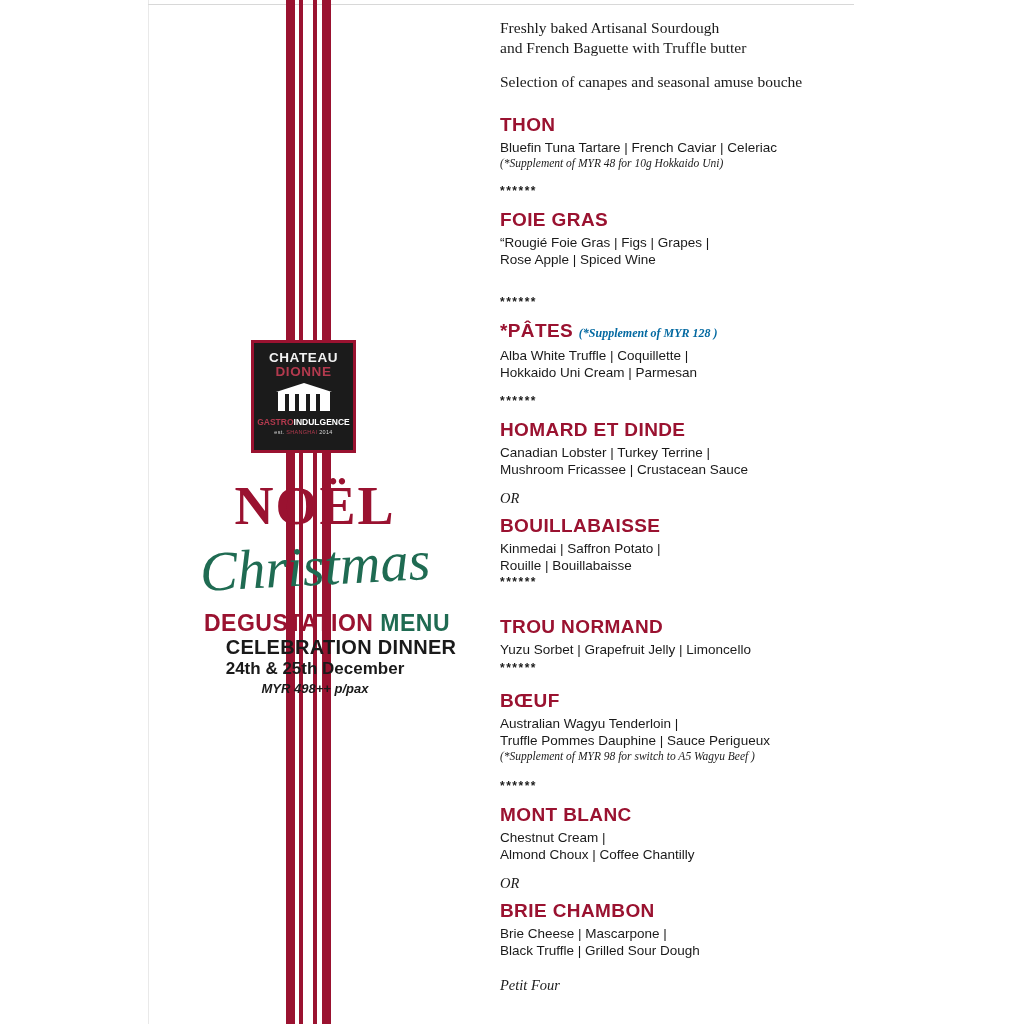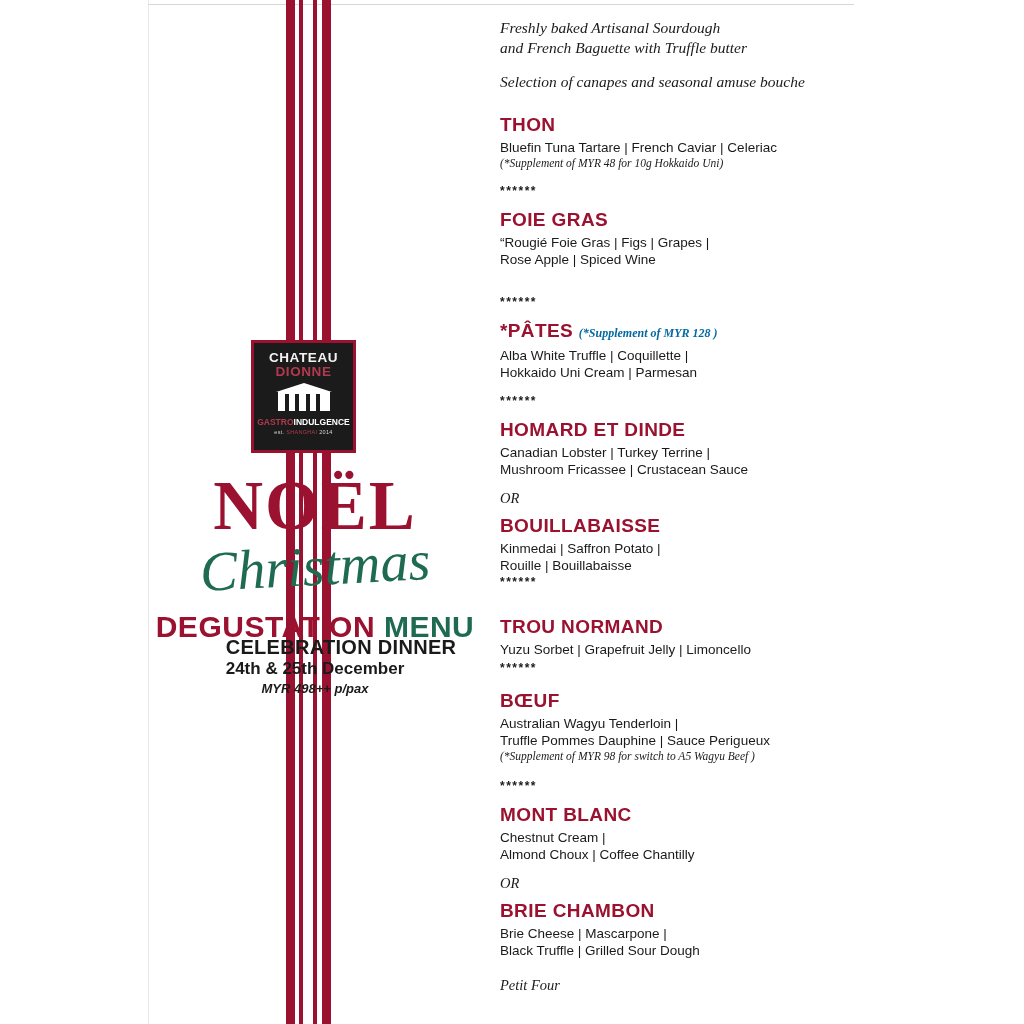--- a/index.html
+++ b/index.html
@@ -139,21 +139,21 @@
   }
   .logo .l4 .sh { color: #b33a4e; }
 
   .noel {
     position: absolute;
     left: 0; top: 470px;
     width: 330px;
     text-align: center;
     font-family: "Liberation Serif", serif;
     font-weight: bold;
-    font-size: 69px;
+    font-size: 54px;
     line-height: 72px;
     color: #9a1230;
     letter-spacing: 2px;
     z-index: 3;
   }
   .christmas {
     position: absolute;
     left: 0; top: 536px;
     width: 330px;
     text-align: center;
@@ -163,24 +163,25 @@
     line-height: 60px;
     color: #1f6b52;
     z-index: 3;
     transform: rotate(-3deg);
   }
   .degustation {
     position: absolute;
     left: 0; top: 610px;
     width: 330px;
     text-align: center;
-    font-size: 30px;
+    font-size: 23px;
     font-weight: bold;
     letter-spacing: .5px;
     z-index: 3;
+    padding-left: 12px;
   }
   .degustation .d1 { color: #9a1230; }
   .degustation .d2 { color: #1f6b52; }
   .celebration {
     position: absolute;
     left: 0; top: 636px;
     width: 330px;
     text-align: center;
     font-size: 20px;
     font-weight: bold;
@@ -221,21 +222,20 @@
   }
 
   
   .menu {
     position: absolute;
     left: 500px; top: 18px;
     width: 400px;
   }
   .intro {
     font-family: "Liberation Serif", serif;
-    font-style: italic;
     font-size: 15.5px;
     line-height: 20px;
     color: #1a1a1a;
     margin-bottom: 14px;
   }
   .intro.second { margin-bottom: 22px; }
 
   .course { margin-bottom: 0px; }
   .course-title {
     color: #9a1230;

